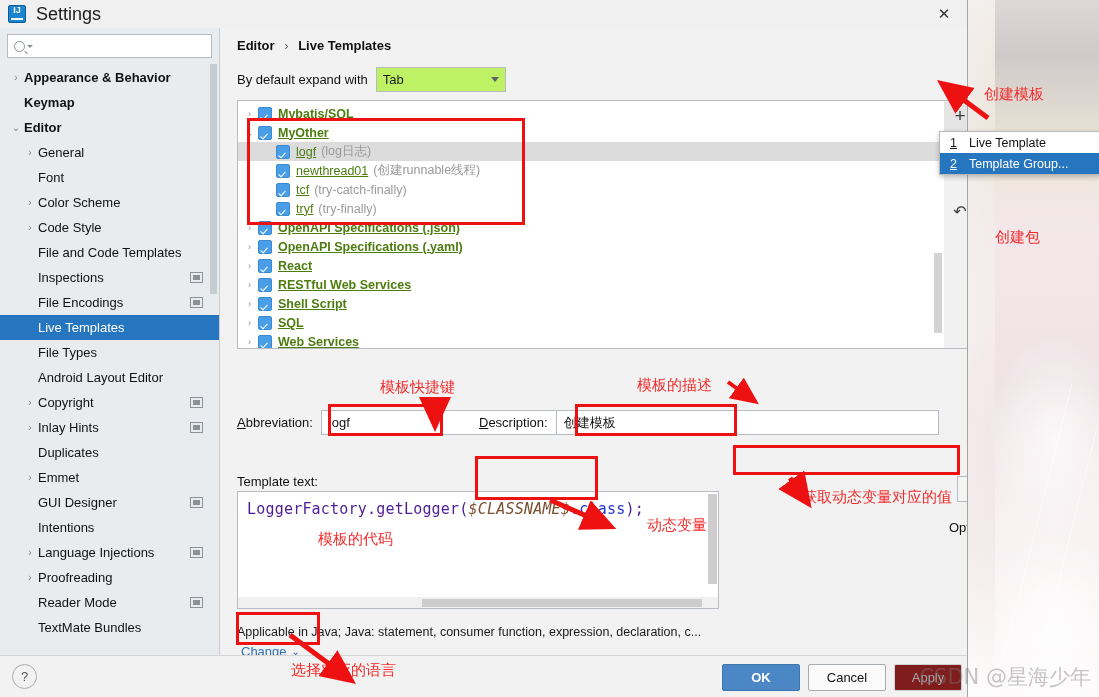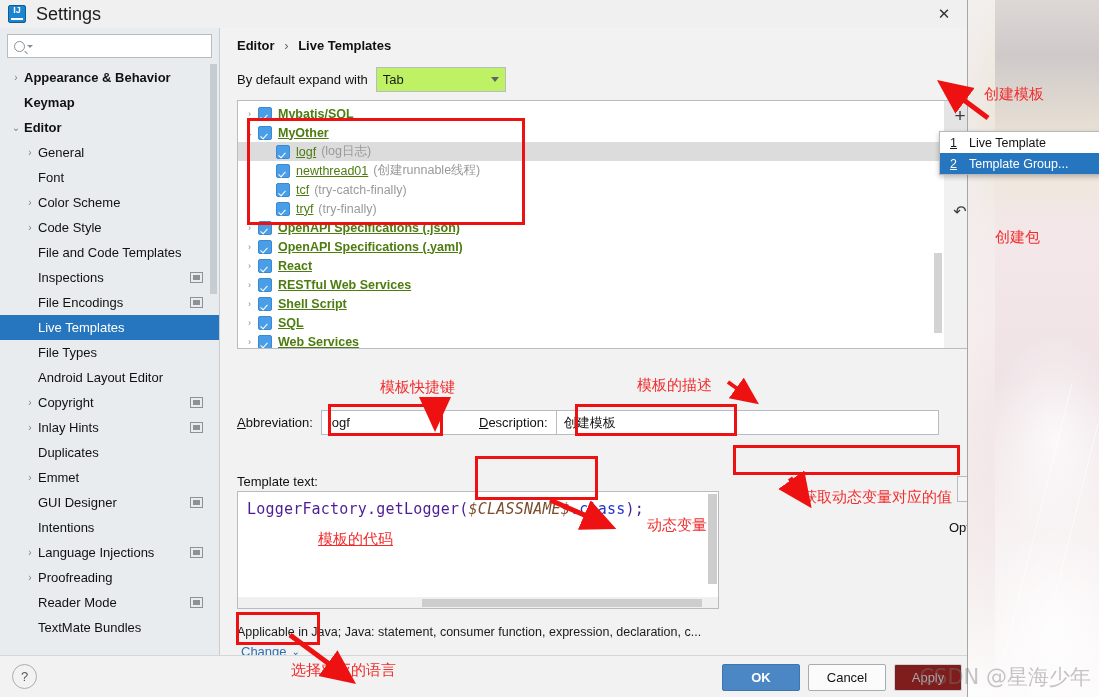--- a/index.html
+++ b/index.html
@@ -437,21 +437,21 @@
   <div class="redbox" style="left:328px;top:404px;width:115px;height:32px;"></div>
   <div class="redbox" style="left:575px;top:404px;width:162px;height:32px;"></div>
   <div class="redbox" style="left:475px;top:456px;width:123px;height:44px;"></div>
   <div class="redbox" style="left:733px;top:445px;width:227px;height:30px;"></div>
   <div class="redbox" style="left:236px;top:612px;width:84px;height:33px;"></div>
 
   <div class="redtxt" style="left:984px;top:85px;">创建模板</div>
   <div class="redtxt" style="left:995px;top:228px;">创建包</div>
   <div class="redtxt" style="left:380px;top:378px;">模板快捷键</div>
   <div class="redtxt" style="left:637px;top:376px;font-family:Liberation Serif, serif;">模板的描述</div>
-  <div class="redtxt" style="left:318px;top:530px;text-decoration:underline;">模板的代码</div>
+  <div class="redtxt" style="left:318px;top:530px;">模板的代码</div>
   <div class="redtxt" style="left:608px;top:516px;margin-left:39px;">动态变量</div>
   <div class="redtxt" style="left:802px;top:488px;">获取动态变量对应的值</div>
   <div class="redtxt" style="left:291px;top:661px;">选择对应的语言</div>
 
   <svg width="1099" height="697" style="position:absolute;left:0;top:0;">
     <defs>
       <marker id="ah" markerWidth="7" markerHeight="7" refX="3" refY="3.2" orient="auto">
         <path d="M0,0 L7,3.2 L0,6.4 z" fill="#ee1111"></path>
       </marker>
     </defs>

